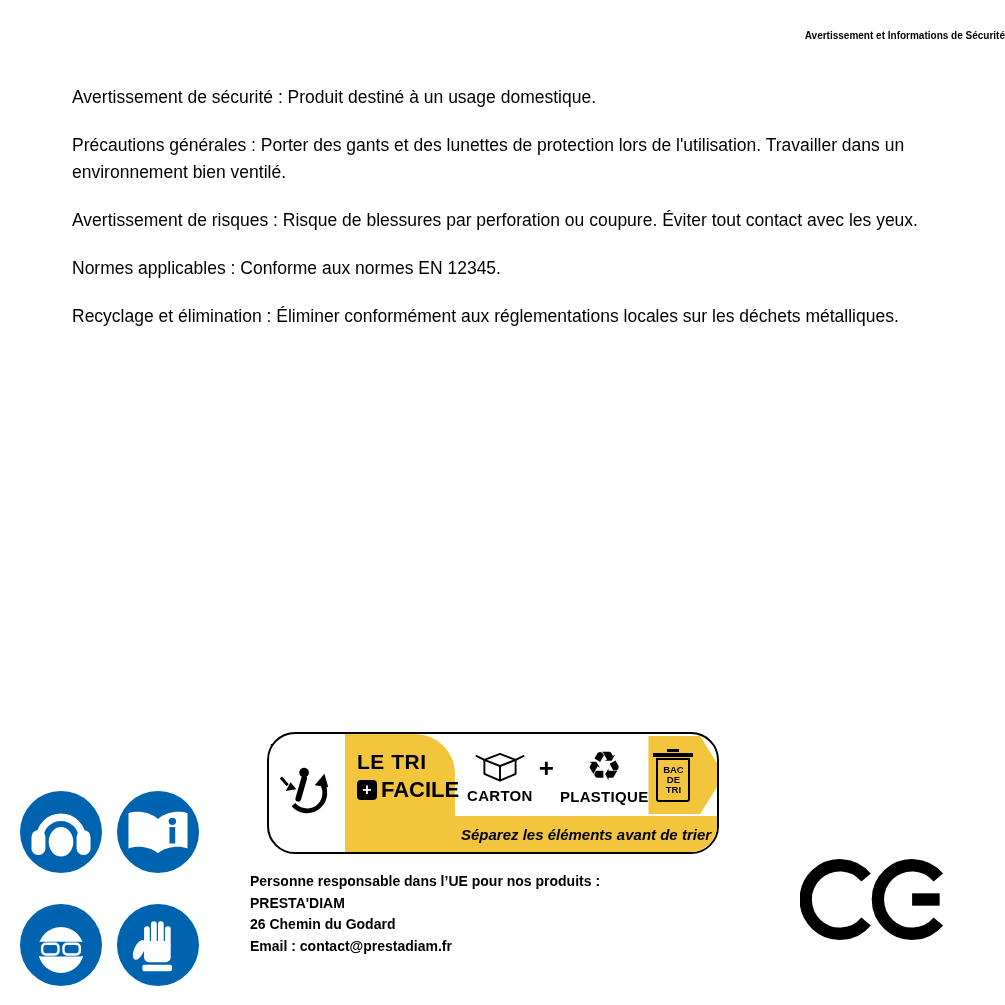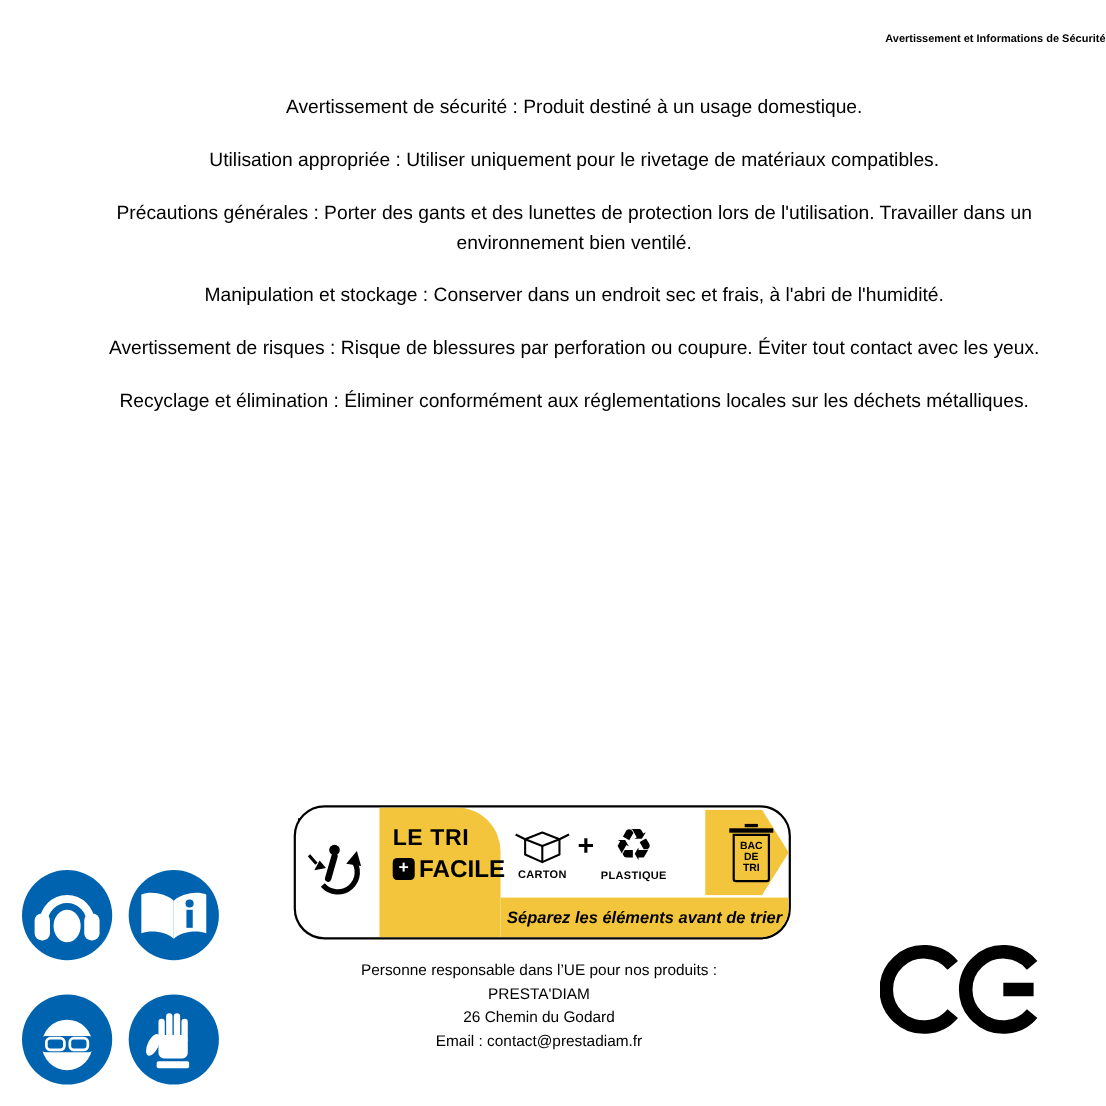--- a/index.html
+++ b/index.html
@@ -11,21 +11,21 @@
 
   .title {
     position:absolute; top:30px; left:0; width:100%;
     text-align:right; font-weight:bold; font-size:10px;
   }
 
   .content {
     position:absolute; left:72px; top:84px; width:900px;
     font-size:17.5px; line-height:27px;
   }
-  .content p { margin:0 0 21px 0;text-align:center; }
+  .content p { margin:0 0 21px 0; }
 
   
   .icon-grid {
     position:absolute; left:20px; top:791px;
     display:grid; grid-template-columns:82px 82px; gap:31px 15px;
   }
   .picto {
     width:82px; height:82px; border-radius:50%; background:var(--blue);
     color:var(--blue);
     display:flex; align-items:center; justify-content:center;
@@ -50,64 +50,62 @@
   .plus-box {
     width:20px; height:20px; background:#000; color:#fff; border-radius:4px;
     display:flex; align-items:center; justify-content:center;
     font-weight:bold; font-size:16px; flex:none;
   }
   .facile { font-weight:bold; font-size:22px; }
 
   .right-col { flex:1; display:flex; flex-direction:column; min-width:0; }
   .icons-row { flex:1; display:flex; align-items:center; padding-left:12px; }
   .mat-group { display:flex; flex-direction:column; align-items:center; gap:1px; }
-  .mat-label { font-size:10px; font-weight:bold; letter-spacing:.3px; }
+  .mat-label { font-size:15px; font-weight:bold; letter-spacing:.3px; }
   .plus-sign { font-size:26px; font-weight:bold; margin:0 6px 14px 6px; }
   .recycle-glyph { font-size:40px; line-height:42px; }
 
   .bac-arrow {
     margin-left:auto; width:76px; height:78px; background:var(--yellow);
     clip-path:polygon(0 0, 68% 0, 100% 50%, 68% 100%, 0 100%);
     display:flex; align-items:center; box-sizing:border-box; padding-left:8px;
     flex:none;
-    justify-content:center;
   }
   .bin { width:34px; }
   .bin-handle { width:12px; height:3px; background:#000; margin:0 auto; }
   .bin-lid { width:40px; height:4px; background:#000; margin:1px 0 1px -3px; }
   .bin-body {
     border:2.5px solid #000; border-radius:0 0 3px 3px; height:44px;
     display:flex; flex-direction:column; align-items:center; justify-content:center;
     font-weight:bold; font-size:9.5px; line-height:10px; box-sizing:border-box;
   }
   .tagline-band {
     height:36px; background:var(--yellow);
     display:flex; align-items:center; justify-content:center;
     font-style:italic; font-weight:bold; font-size:15px; white-space:nowrap;
   }
 
   .address {
     position:absolute; left:250px; top:871px; width:480px;
-    text-align:center; font-size:14px; font-weight:normal; line-height:21.5px;
+    text-align:left; font-size:14px; font-weight:bold; line-height:21.5px;
   }
   .address div { white-space:nowrap; }
 
   .ce-mark { position:absolute; left:800px; top:852px; }
 </style>
 </head>
 <body>
 
 <div class="title">Avertissement et Informations de Sécurité</div>
 
 <div class="content">
   <p>Avertissement de sécurité : Produit destiné à un usage domestique.</p>
-  <p>Utilisation appropriée : Utiliser uniquement pour le rivetage de matériaux compatibles.</p>
   <p>Précautions générales : Porter des gants et des lunettes de protection lors de l'utilisation. Travailler dans un environnement bien ventilé.</p>
-  <p>Manipulation et stockage : Conserver dans un endroit sec et frais, à l'abri de l'humidité.</p>
   <p>Avertissement de risques : Risque de blessures par perforation ou coupure. Éviter tout contact avec les yeux.</p>
+  <p>Normes applicables : Conforme aux normes EN 12345.</p>
   <p>Recyclage et élimination : Éliminer conformément aux réglementations locales sur les déchets métalliques.</p>
 </div>
 
 <div class="icon-grid">
   <div class="picto">
     <svg viewBox="0 0 100 100">
       <path d="M24 58 A26 26 0 0 1 76 58" fill="none" stroke="#fff" stroke-width="9"></path>
       <ellipse cx="50" cy="62" rx="15" ry="18" fill="#fff"></ellipse>
       <rect x="14" y="48" width="17" height="30" rx="8" fill="#fff"></rect>
       <rect x="69" y="48" width="17" height="30" rx="8" fill="#fff"></rect>

